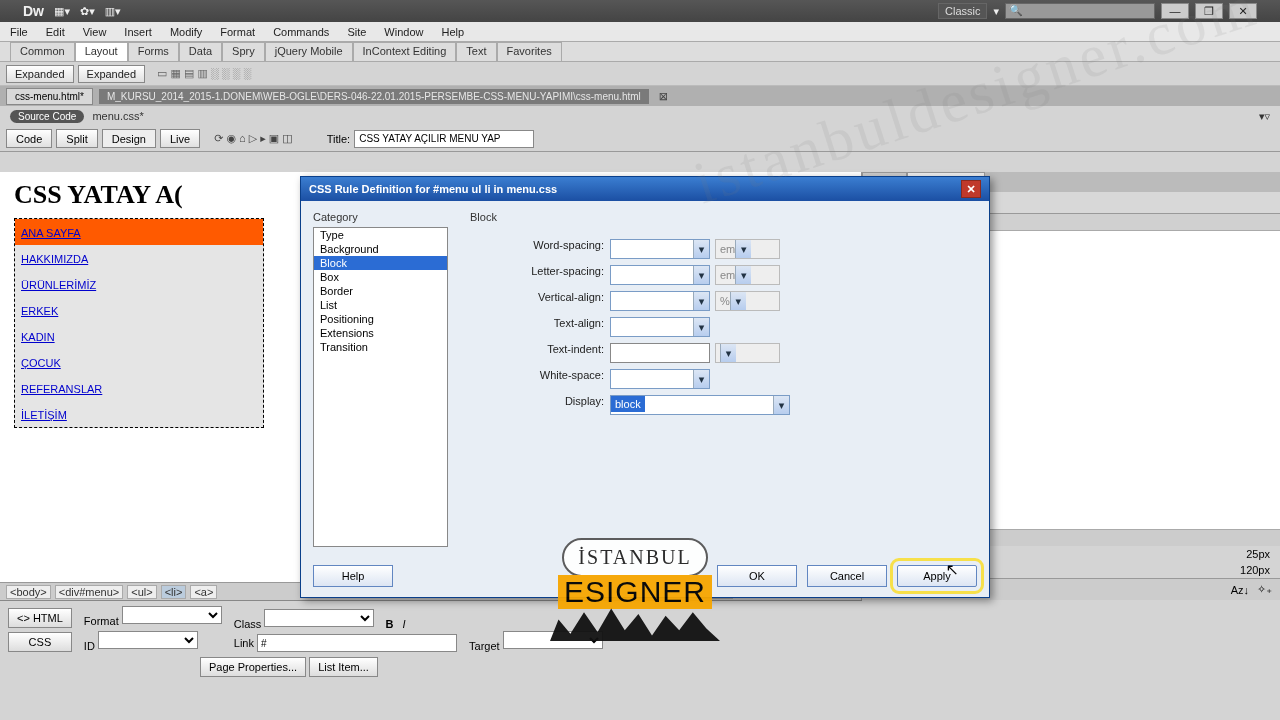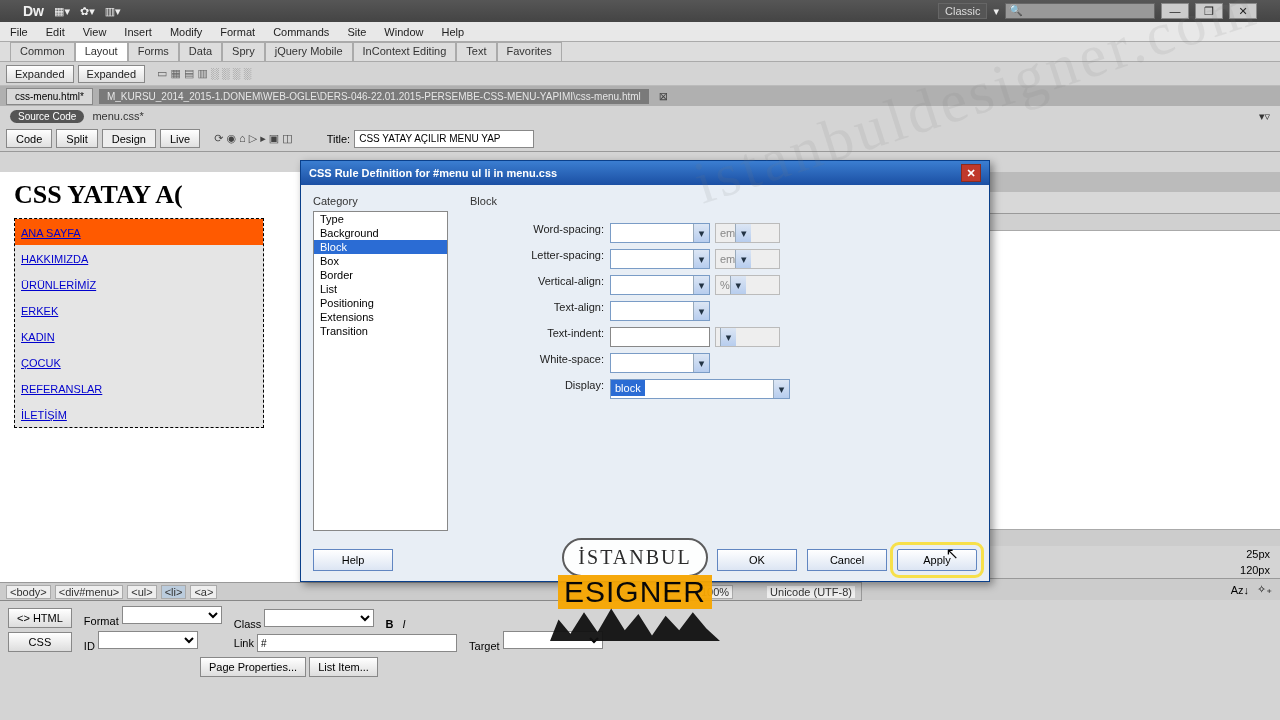--- a/index.html
+++ b/index.html
@@ -76,21 +76,21 @@
 
 .props { position:absolute; left:0; right:418px; bottom:0; height:120px; background:#d4d4d4; border-top:1px solid #888; }
 .props-tabs { height:18px; background:#bbb; display:flex; gap:0; }
 .props-tabs div { padding:1px 8px; border:1px solid #999; background:#ccc; font-size:10px; }
 .props-tabs .on { background:#eee; }
 .props-body { display:flex; padding:5px 8px; gap:12px; align-items:flex-end; flex-wrap:wrap; }
 .pb { height:18px; border:1px solid #888; background:#fff; padding:8px 3px; font-size:10px;}
 .pbtn { height:20px; padding:0 8px; border:1px solid #888; background:linear-gradient(#fff,#ddd); }
 
 
-.dlg { position:absolute; top:160px; left:300px; width:690px; background:#e8eef5; border:1px solid #0a3f8a; box-shadow:3px 3px 8px rgba(0,0,0,.4); }
+.dlg { position:absolute; top:176px; left:300px; width:690px; background:#e8eef5; border:1px solid #0a3f8a; box-shadow:3px 3px 8px rgba(0,0,0,.4); }
 .dlg-title { height:24px; background:linear-gradient(#3b7ed1,#1b4fa3); color:#fff; display:flex; align-items:center; padding:0 8px; font-weight:bold; }
 .dlg-close { margin-left:auto; width:20px; height:18px; background:#c0392b; color:#fff; display:flex; align-items:center; justify-content:center; border:1px solid #8b2a1f;}
 .dlg-body { display:flex; padding:10px 12px 50px 12px; min-height:300px; }
 .dlg-cat { width:135px; }
 .dlg-cat h4 { font-weight:normal; color:#333; margin-bottom:4px; }
 .dlg-cat ul { list-style:none; border:1px solid #888; background:#fff; height:320px; }
 .dlg-cat li { padding:1px 6px; }
 .dlg-cat li.sel { background:#2b6cd4; color:#fff; }
 .dlg-form { flex:1; padding-left:22px; }
 .dlg-form h4 { font-weight:normal; color:#333; margin-bottom:16px; }

